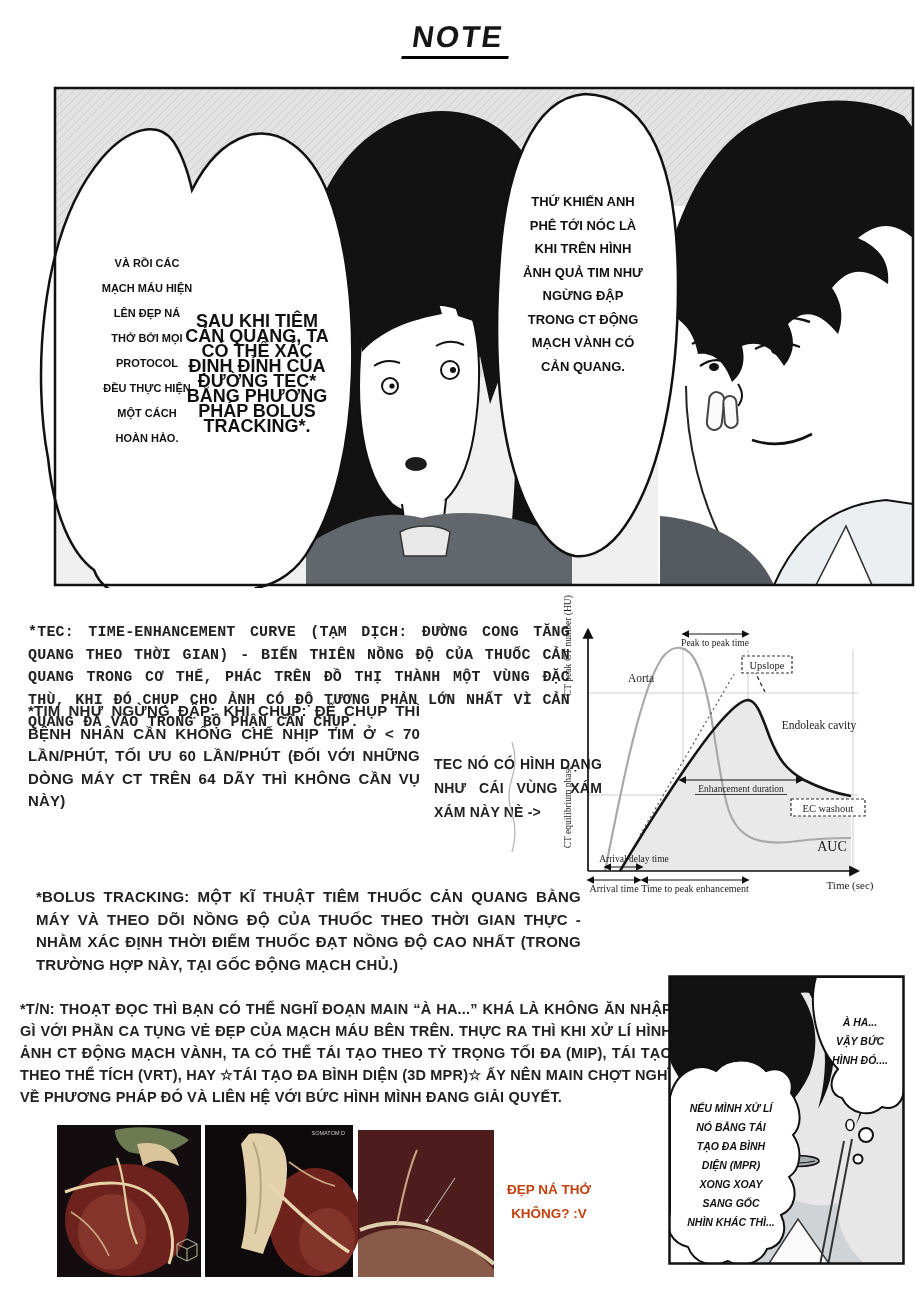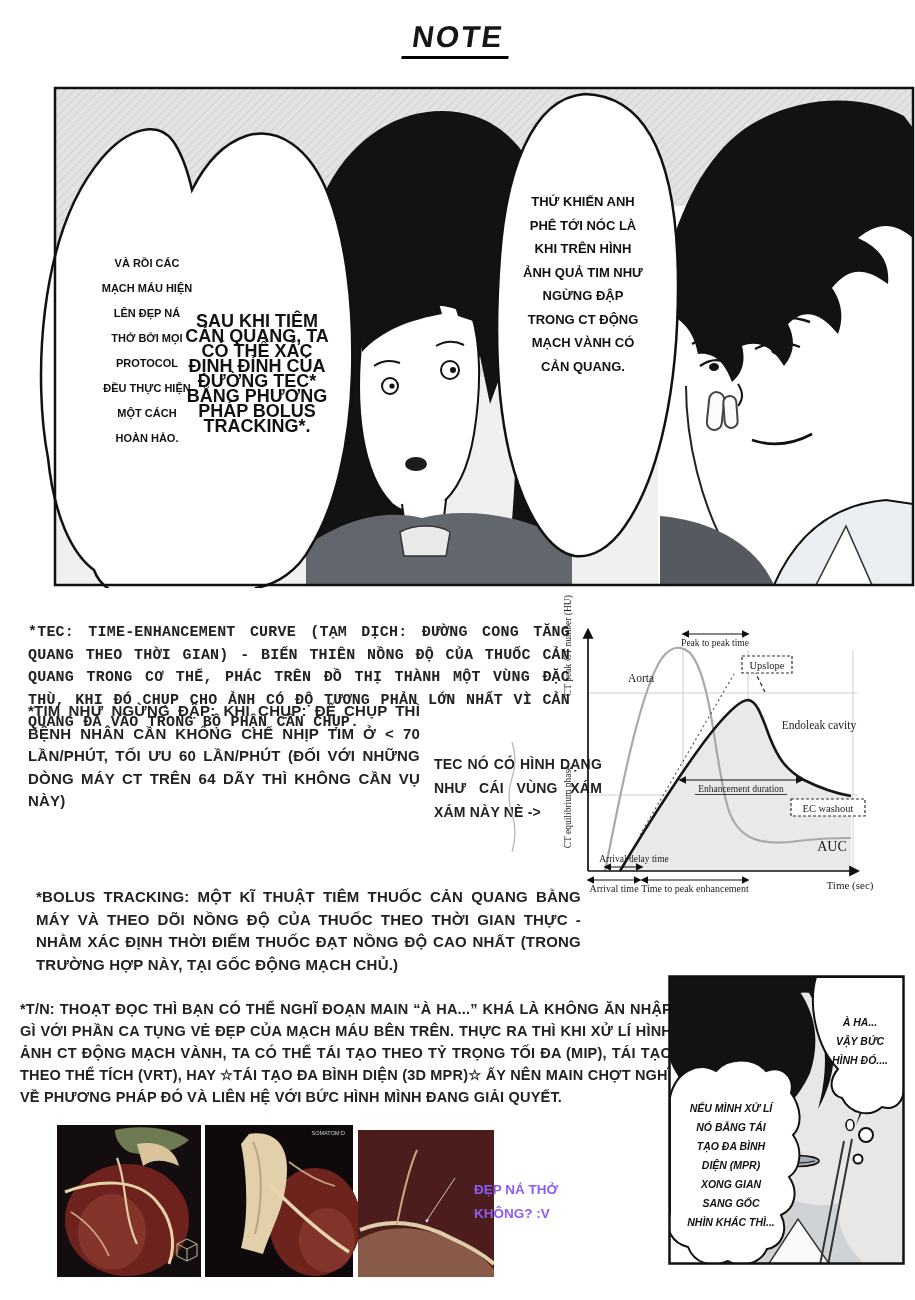--- a/index.html
+++ b/index.html
@@ -6,21 +6,21 @@
   .page{position:relative;width:915px;height:1300px;background:#fff;overflow:hidden;
         font-family:"Liberation Sans",sans-serif;color:#161616;}
   .abs{position:absolute;}
   .note-title-wrap{left:0;right:0;top:20px;text-align:center;}
   .note-title{display:inline-block;font-weight:bold;font-size:30px;letter-spacing:2px;
       border-bottom:3px solid #000;padding:0 8px 2px 8px;transform:skewX(-8deg);}
   .para{font-size:15px;line-height:22.5px;letter-spacing:.2px;text-align:justify;
         font-weight:bold;color:#222;}
   .para-sm{font-size:14.5px;line-height:22px;}
   .sidenote{font-size:14px;line-height:24px;font-weight:bold;text-align:justify;color:#222;letter-spacing:.2px;}
-  .caption{font-size:13.5px;line-height:24px;font-weight:bold;text-align:left;color:#8b5cf6;}
+  .caption{font-size:13.5px;line-height:24px;font-weight:bold;text-align:center;color:#c2410c;}
   .preline{white-space:pre-line;}
   .btext{width:100%;height:100%;display:flex;align-items:center;justify-content:center;
          text-align:center;font-family:"Liberation Sans",sans-serif;font-weight:bold;color:#111;}
   .bt1{font-size:11px;line-height:25px;}
   .bt2{font-size:18px;line-height:15px;}
   .bt3{font-size:13px;line-height:23.5px;}
   .bt-small{font-size:10.5px;line-height:19px;font-style:italic;text-align:center;}
   .cserif{font-family:"Liberation Serif",serif;fill:#1c1c1c;}
   svg text{user-select:none;}
 </style>
@@ -271,19 +271,19 @@
     <foreignObject x="150" y="20" width="84" height="92">
       <div class="btext bt-small preline">À HA...
 VẬY BỨC
 HÌNH ĐÓ....</div>
     </foreignObject>
     <foreignObject x="8" y="104" width="110" height="172">
       <div class="btext bt-small preline">NẾU MÌNH XỬ LÍ
 NÓ BẰNG TÁI
 TẠO ĐA BÌNH
 DIỆN (MPR)
-XONG GIAN
+XONG XOAY
 SANG GỐC
 NHÌN KHÁC THÌ...</div>
     </foreignObject>
   </svg>
 
 </div>
 
 </body></html>

